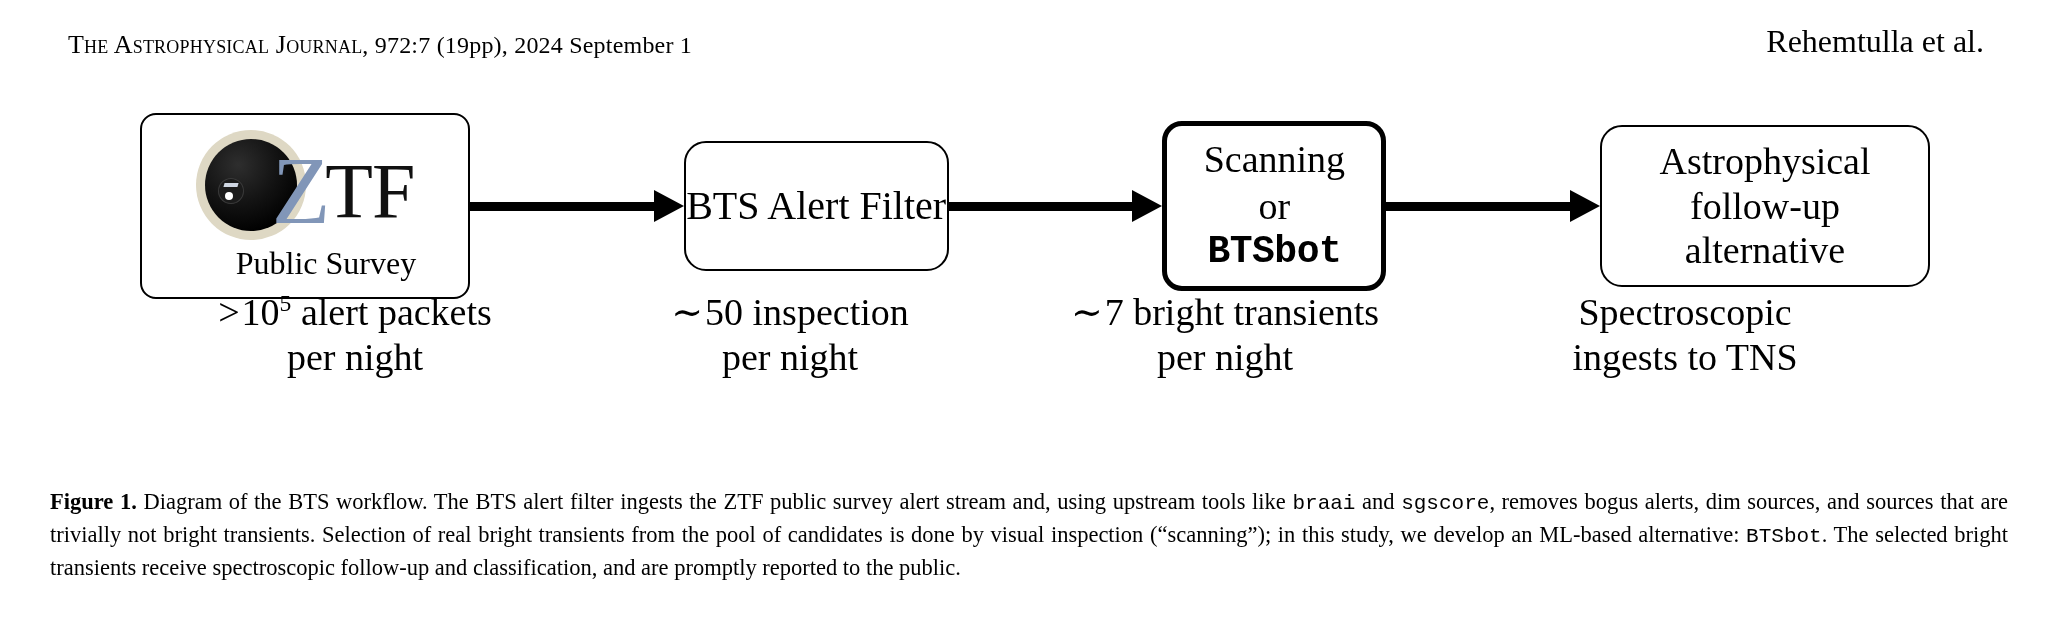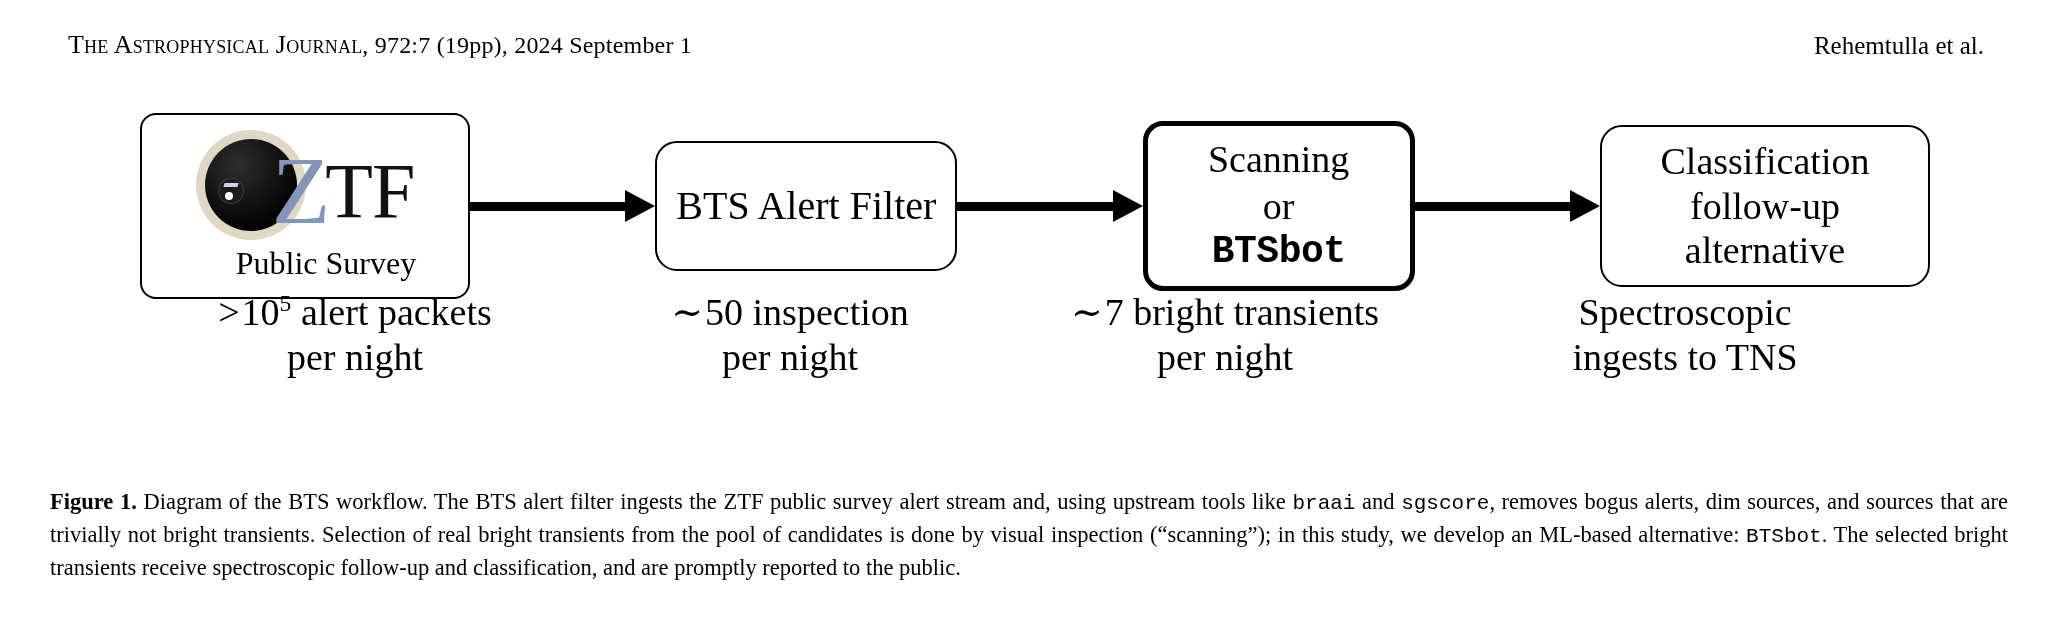--- a/index.html
+++ b/index.html
@@ -33,21 +33,21 @@
   .journal-line {
     font-size: 24px;
     letter-spacing: 0.2px;
     white-space: nowrap;
   }
   .journal-line .sc {
     font-variant: small-caps;
     font-size: 26px;
   }
   .author-line {
-    font-size: 25px;
+    font-size: 32px;
     white-space: nowrap;
   }
 
   
   .figure {
     position: absolute;
     top: 76px;
     left: 0;
     width: 2052px;
     height: 400px;
@@ -166,28 +166,28 @@
     color: #111111;
   }
   .node-ztf .node-label {
     font-size: 32px;
     padding-bottom: 6px;
     margin-left: 42px;
   }
 
   
   .node-filter {
-    width: 302px;
+    width: 265px;
     height: 130px;
     font-size: 40px;
   }
 
   
   .node-scan {
-    width: 272px;
+    width: 224px;
     height: 170px;
     font-size: 38px;
     padding: 6px 0;
   }
   .node-scan .mono {
     font-family: "Liberation Mono", "DejaVu Sans Mono", monospace;
     font-weight: 700;
     font-size: 38px;
     letter-spacing: -0.5px;
   }
@@ -318,21 +318,21 @@
       <span class="line">or</span>
       <span class="line mono">BTSbot</span>
     </div>
 
     <div class="arrow">
       <div class="shaft"></div>
       <div class="head"></div>
     </div>
 
     <div class="node node-spec">
-      <span class="line">Classification</span>
+      <span class="line">Astrophysical</span>
       <span class="line">follow-up</span>
       <span class="line">alternative</span>
     </div>
   </div>
 
   <div class="subcaptions">
     <div class="subcap sc-1">
       <span class="line"><span class="rel">&gt;</span><span>10</span><sup>5</sup><span> alert packets</span></span>
       <span class="line">per night</span>
     </div>

